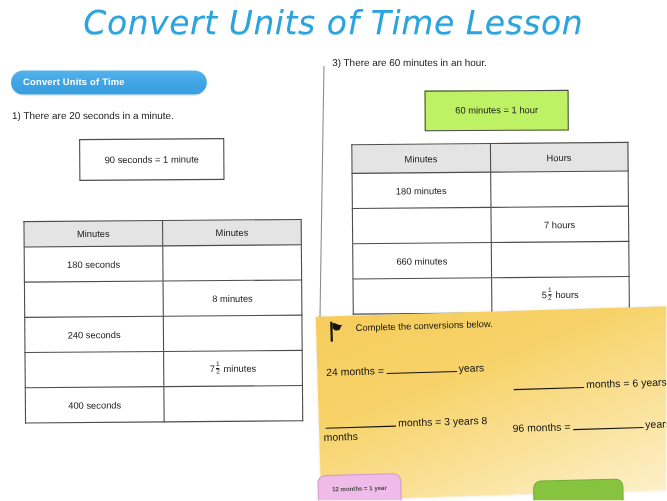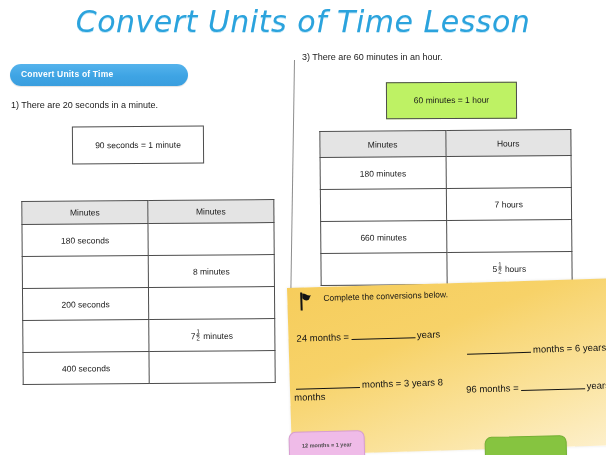--- a/index.html
+++ b/index.html
@@ -308,21 +308,21 @@
         <tbody>
           <tr>
             <td>180 seconds</td>
             <td></td>
           </tr>
           <tr>
             <td></td>
             <td>8 minutes</td>
           </tr>
           <tr>
-            <td>200 seconds</td>
+            <td>240 seconds</td>
             <td></td>
           </tr>
           <tr>
             <td></td>
             <td>7<span class="frac"><span class="num">1</span><span class="den">2</span></span>&nbsp;minutes</td>
           </tr>
           <tr>
             <td>400 seconds</td>
             <td></td>
           </tr>

